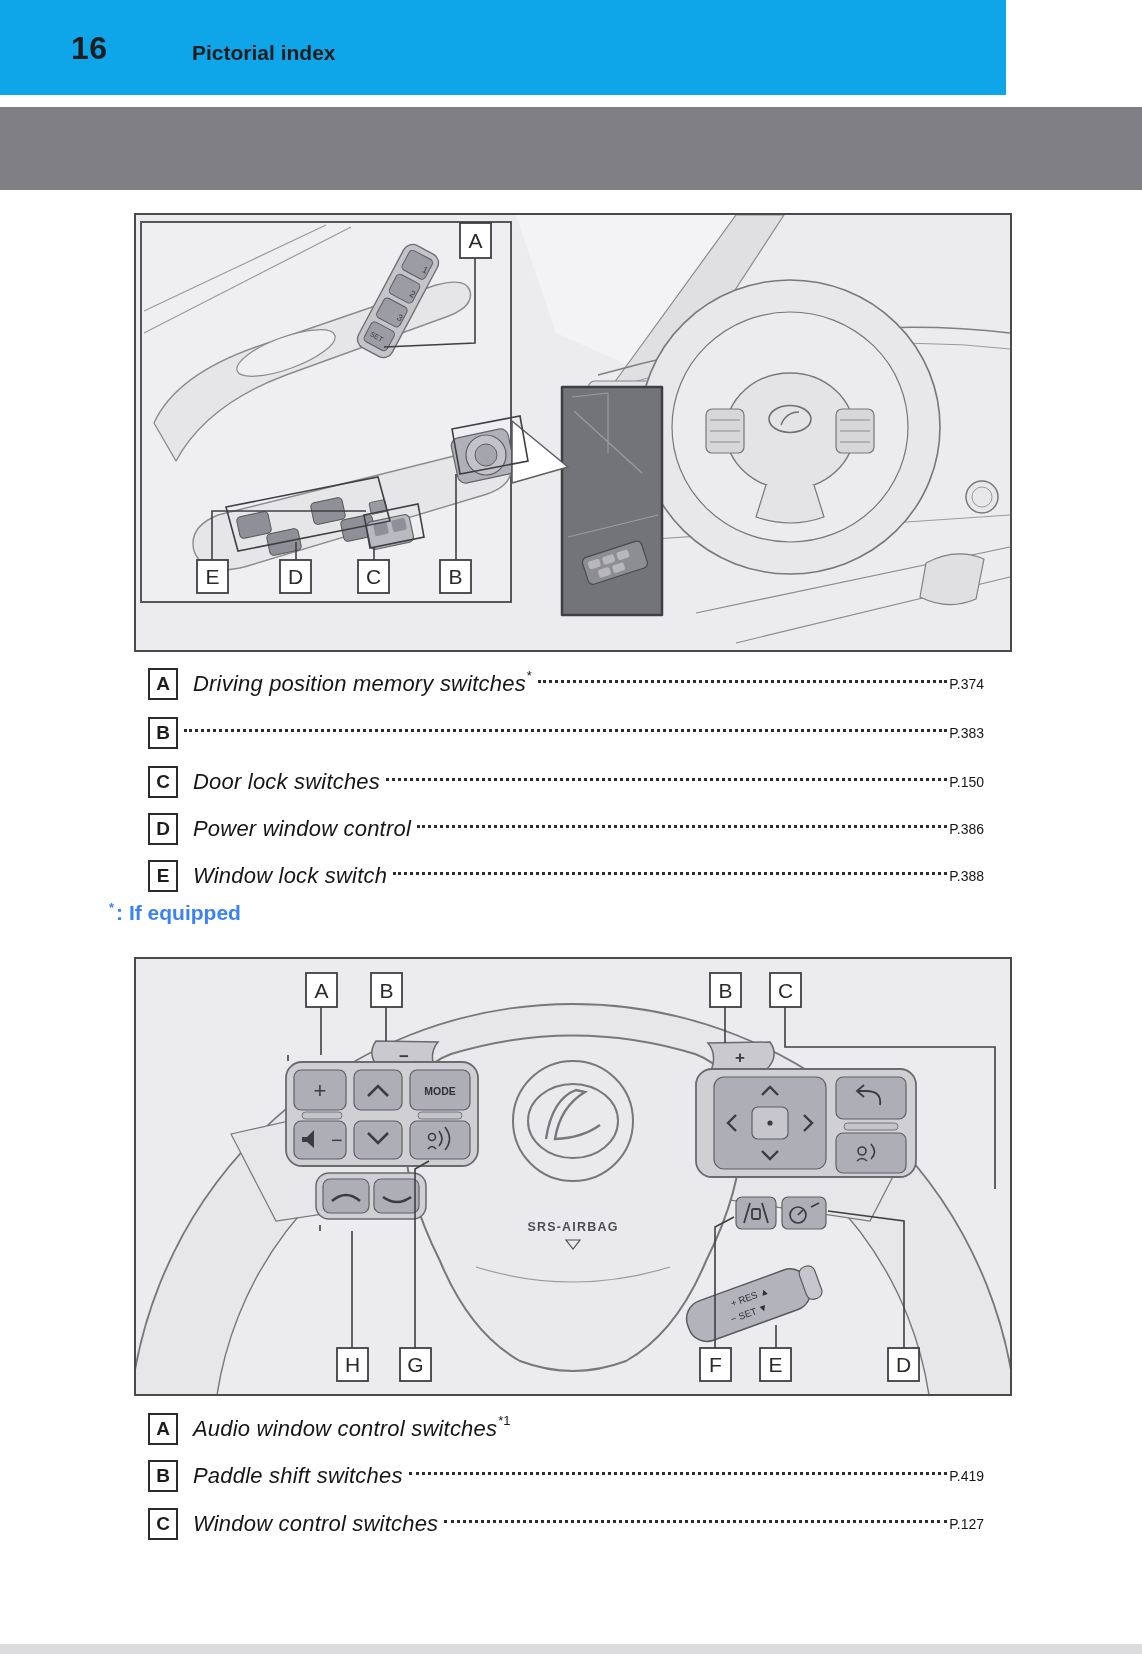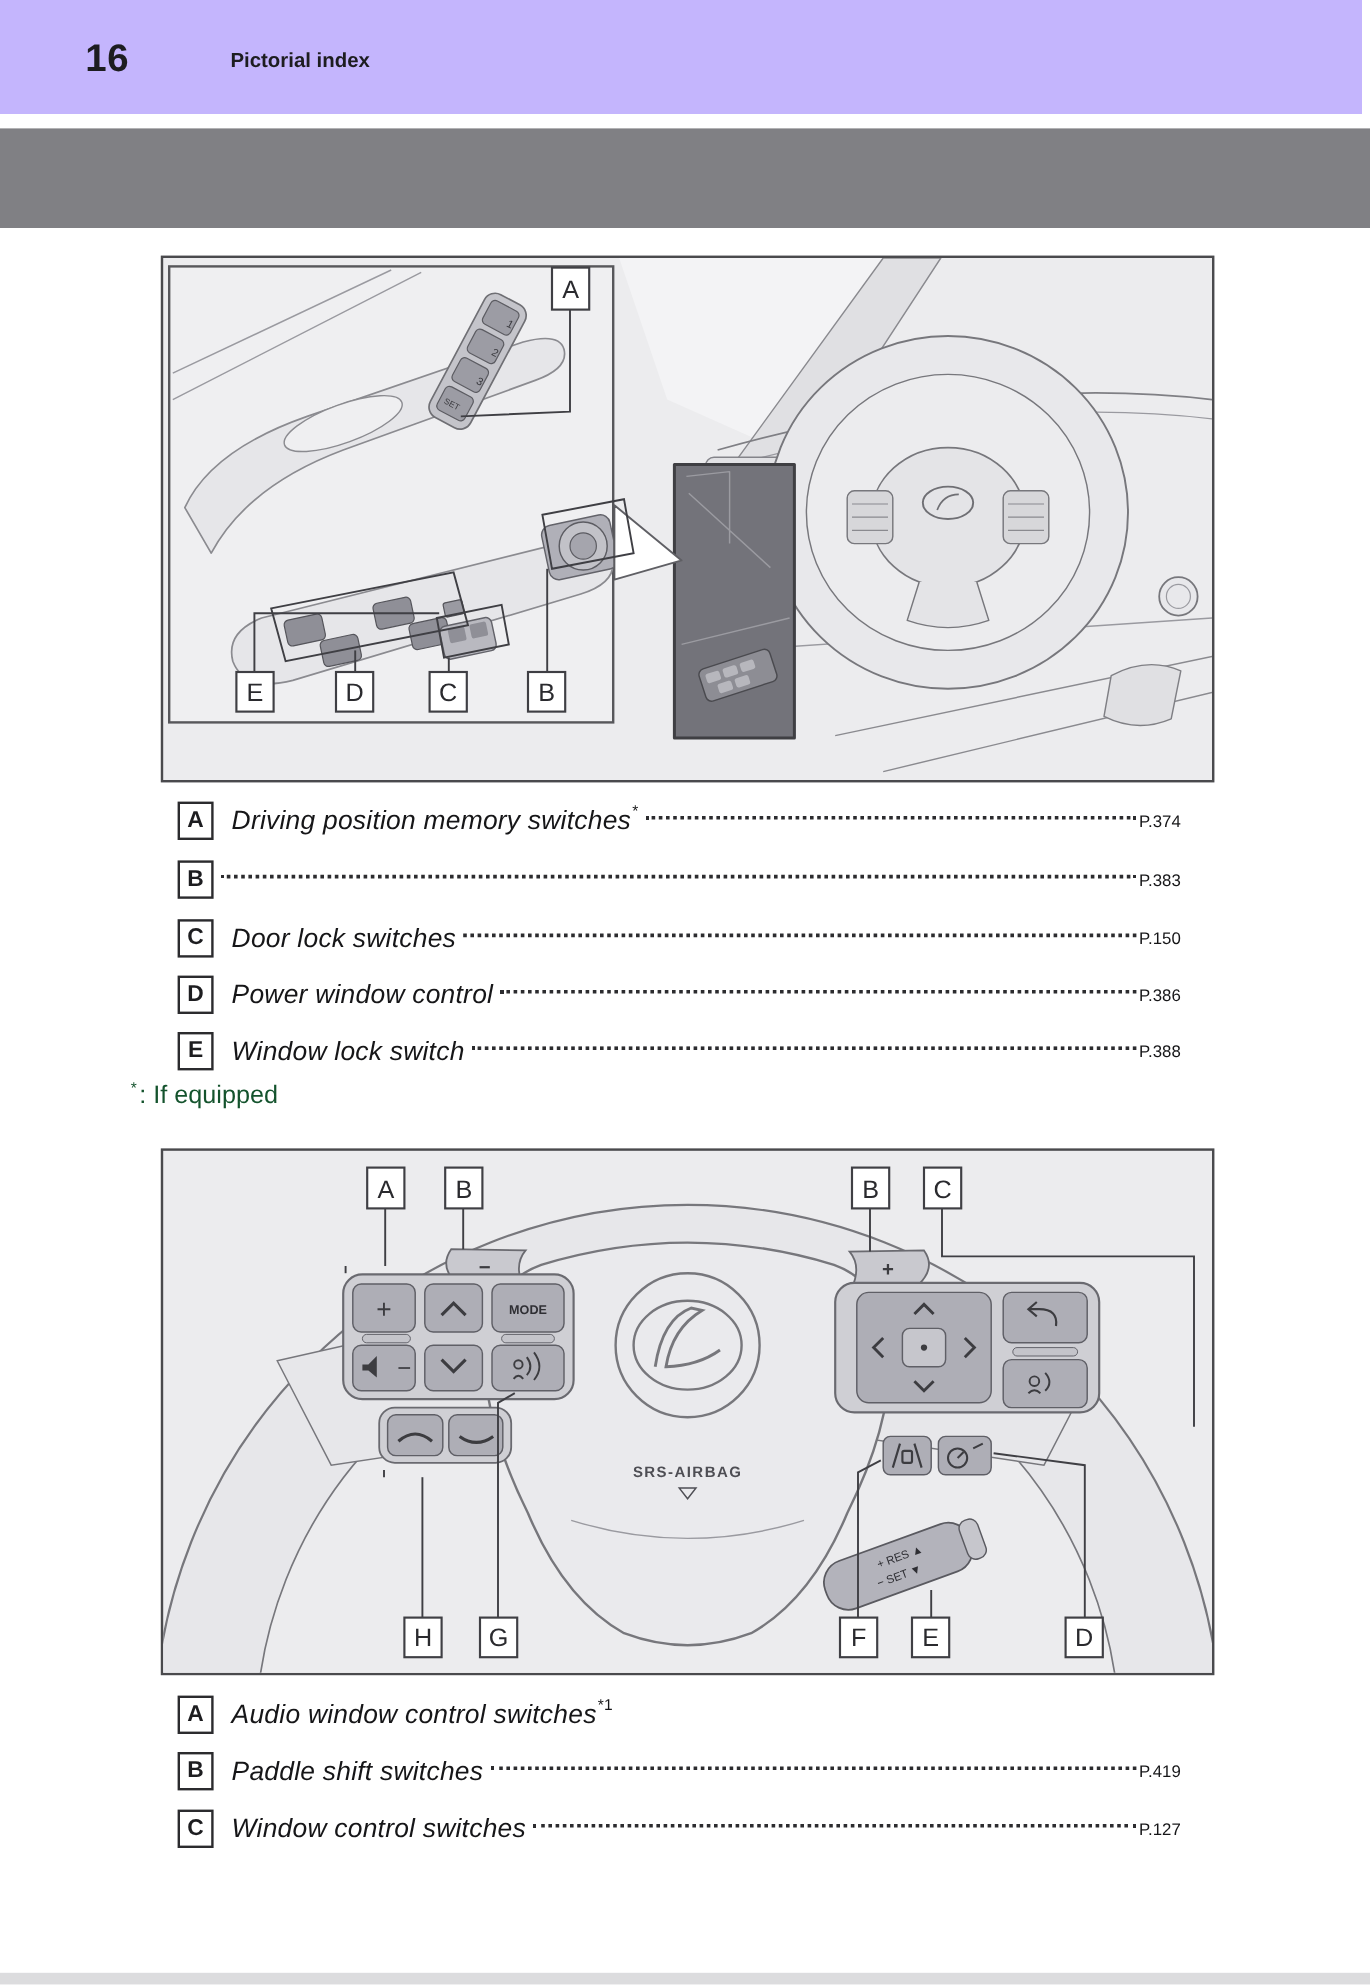--- a/index.html
+++ b/index.html
@@ -1,41 +1,41 @@
 <!DOCTYPE html>
 <html><head>
 <meta charset="utf-8">
 <style>
   html,body{margin:0;padding:0;background:#fff;}
   #page{position:relative;width:1142px;height:1654px;background:#ffffff;overflow:hidden;
         font-family:"Liberation Sans","DejaVu Sans",sans-serif;color:#161618;}
   
-  .header-band{position:absolute;left:0;top:0;width:1135px;height:95px;background:#c4b5fd;}
+  .header-band{position:absolute;left:0;top:0;width:974px;height:95px;background:#0ea5e9;padding-left:32px;}
   .page-number{position:absolute;left:71px;top:30px;font-size:32px;font-weight:700;color:#1d1d20;letter-spacing:0.5px;}
-  .section-title{position:absolute;left:192px;top:41px;font-size:17px;font-weight:700;color:#1d1d20;}
+  .section-title{position:absolute;left:192px;top:41px;font-size:21px;font-weight:700;color:#1d1d20;}
   .dark-band{position:absolute;left:0;top:107px;width:1142px;height:83px;background:#808084;}
   .footer-band{position:absolute;left:0;top:1644px;width:1142px;height:10px;background:#dcdcde;}
   
   .frame{position:absolute;left:134px;width:878px;height:439px;background:#ececee;
          border:2px solid #4a4a4d;box-sizing:border-box;}
   #frame1{top:213px;}
   #frame2{top:957px;}
   svg{display:block;}
   svg text{font-family:"Liberation Sans","DejaVu Sans",sans-serif;}
   .callout-letter{font-size:21px;fill:#2a2a2e;}
   .tiny-label{fill:#3a3a3f;}
   
   .idx-row{position:absolute;left:148px;width:836px;height:36px;display:flex;align-items:center;}
   .lbox{width:30px;height:32px;border:2px solid #2b2b2e;background:#fff;flex:none;box-sizing:border-box;
         display:flex;align-items:center;justify-content:center;font-weight:700;font-size:19px;color:#1d1d20;}
   .ltext{font-size:22px;color:#161618;margin-left:15px;white-space:nowrap;letter-spacing:0.2px;font-style:italic;}
   .sup{font-size:13px;position:relative;top:-9px;margin-left:1px;white-space:nowrap;}
   .dots{flex:1;border-bottom:3px dotted #2c2c2f;margin:0 2px 7px 6px;height:1px;min-width:20px;}
   .pageref{font-size:14px;color:#161618;flex:none;}
-  .footnote{position:absolute;left:108px;top:901px;font-size:21px;color:#14532d;}
+  .footnote{position:absolute;left:108px;top:901px;font-size:21px;color:#3b82f6;font-weight:bold;}
   .footnote .sup{top:-8px;margin-right:2px;}
 </style>
 </head>
 <body>
 
 <div id="page">
 
   <div class="header-band">
     <div class="page-number">16</div>
     <div class="section-title">Pictorial index</div>

